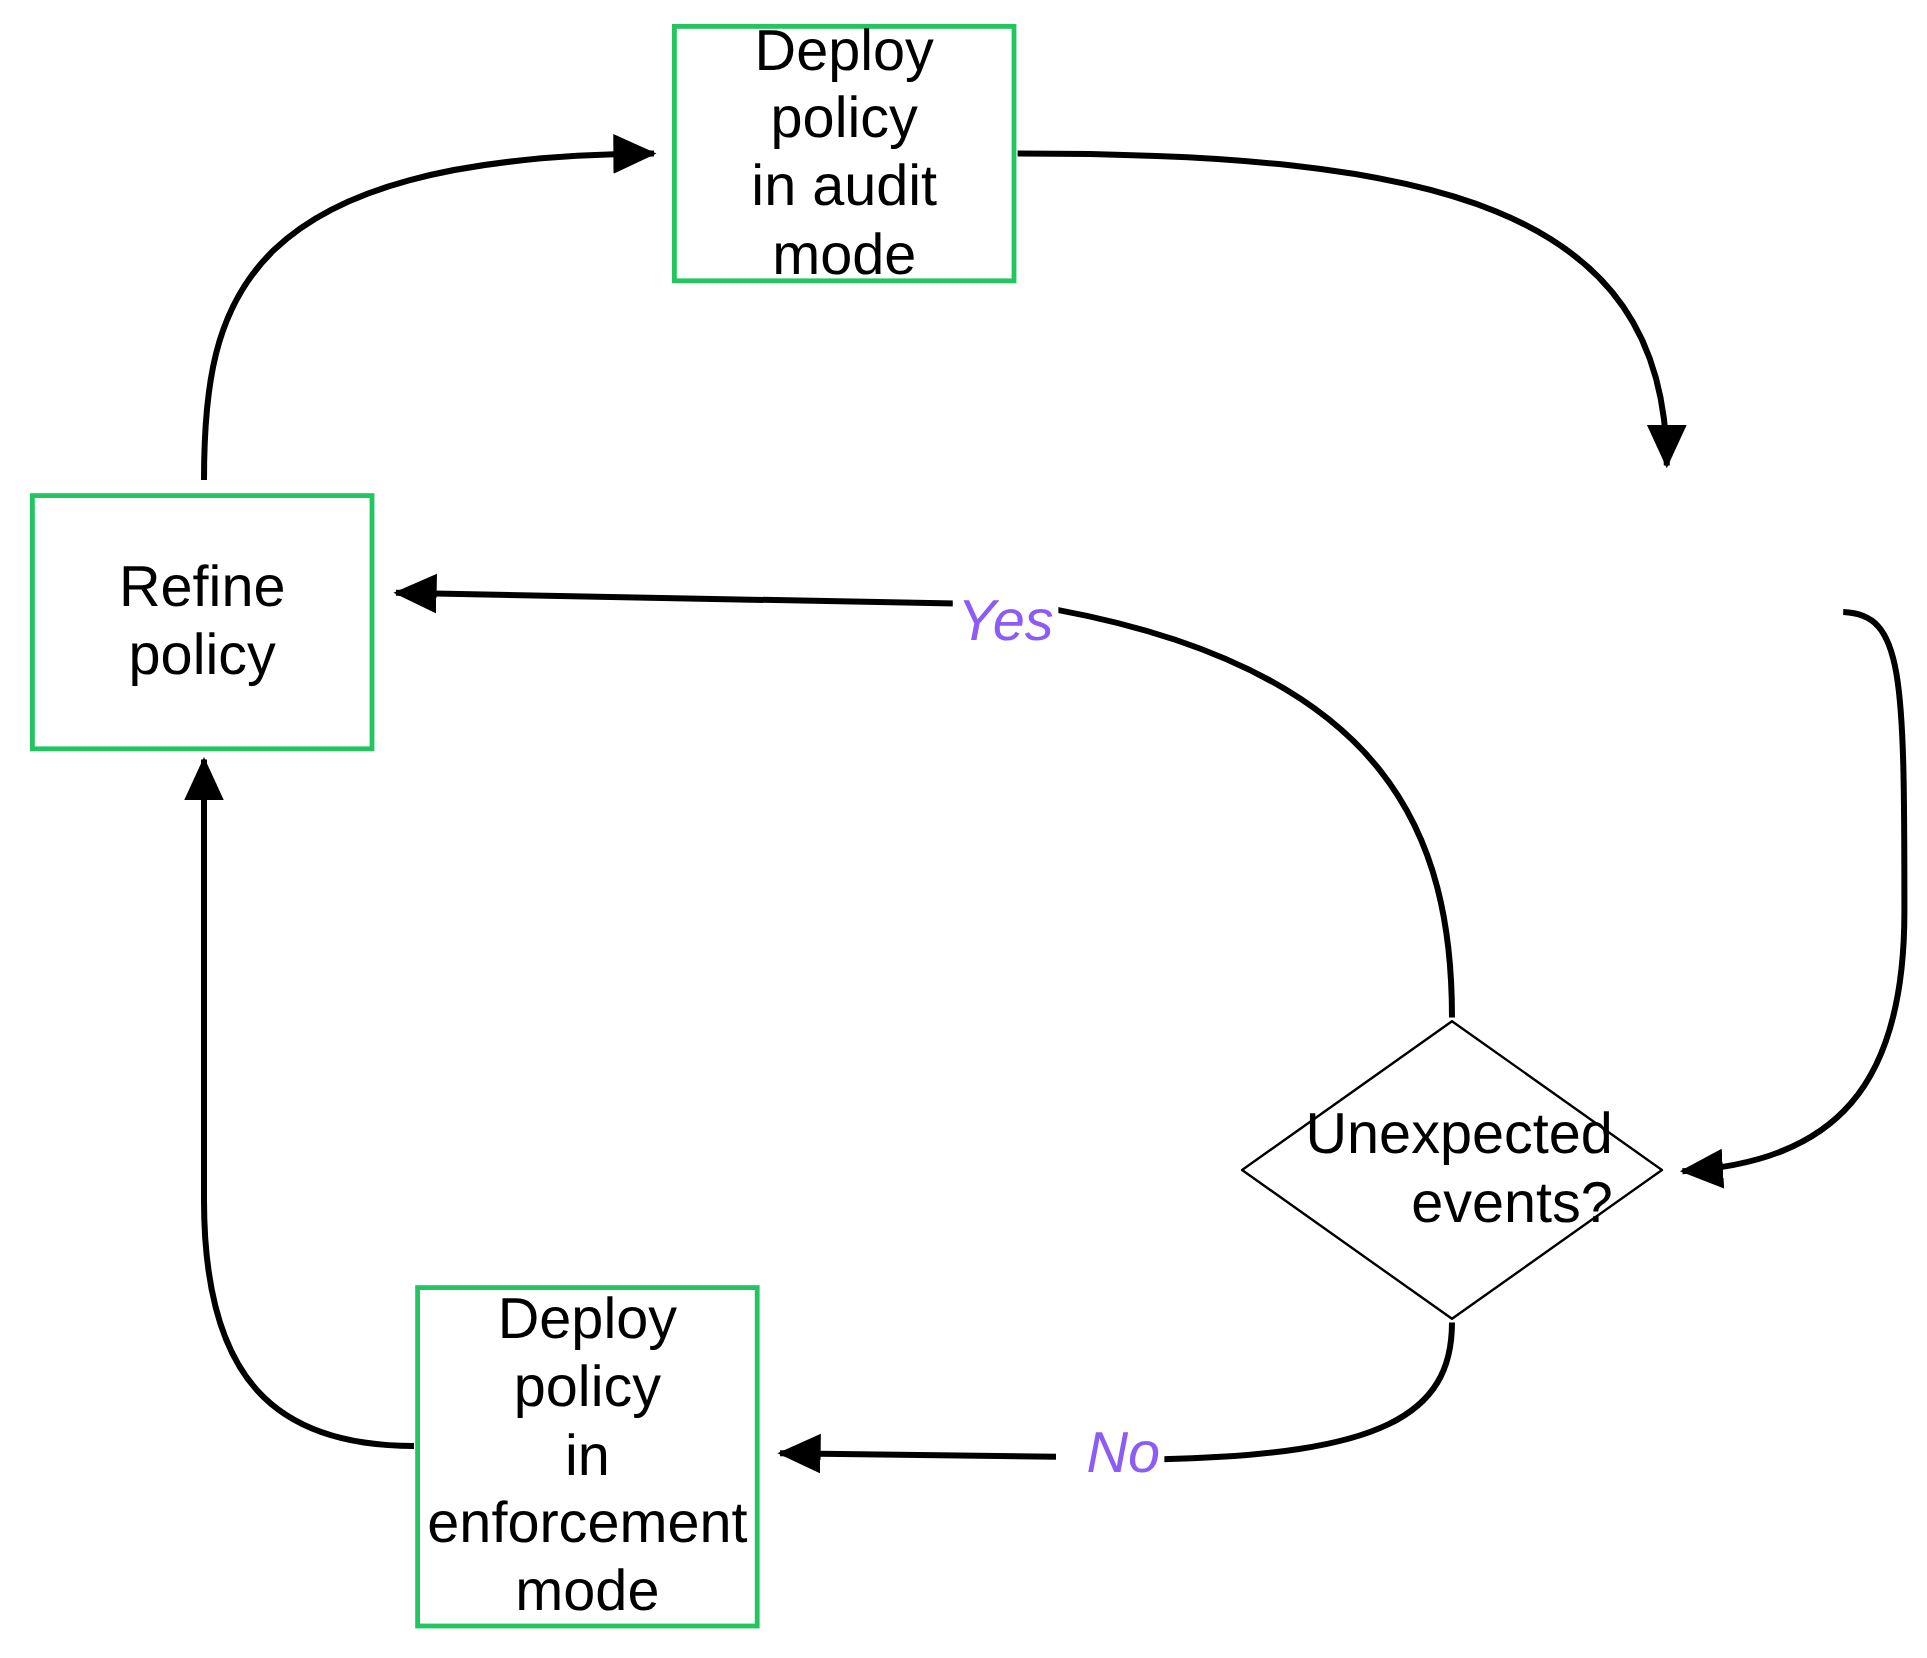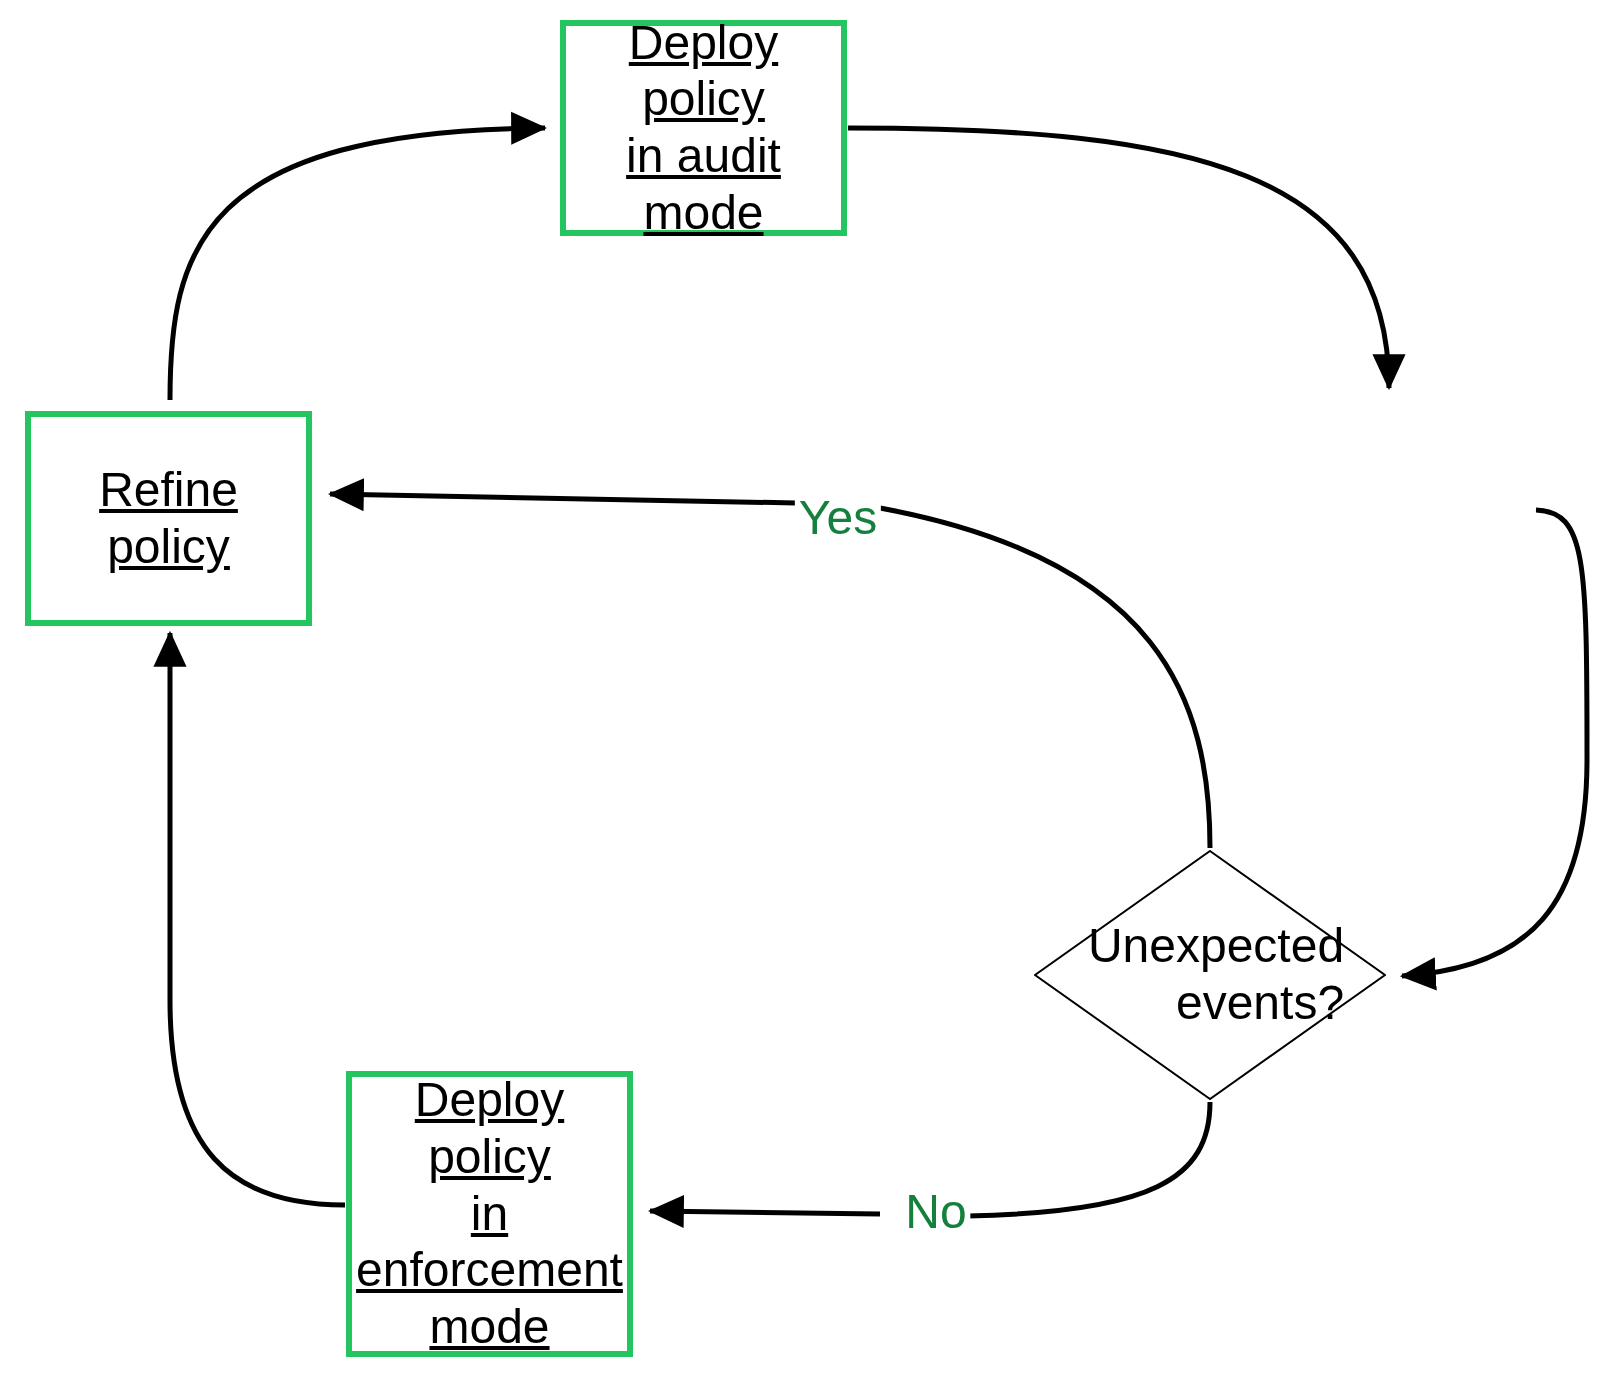--- a/index.html
+++ b/index.html
@@ -31,22 +31,21 @@
     align-items: center;
     justify-content: center;
     text-align: center;
     background: #ffffff;
     color: #000000;
     font-size: 48px;
     line-height: 1.18;
     font-family: "Liberation Sans", sans-serif;
   }
   .node.process {
-    border: 6px solid #22c55e;
-    text-decoration: underline;
+    border: 4px solid #22c55e;
   }
   .node-label {
     display: block;
     white-space: pre-line;
     padding: 0 6px;
   }
   .decision {
     position: absolute;
     background: transparent;
     border: none;
@@ -62,28 +61,29 @@
     justify-content: center;
     font-size: 48px;
     line-height: 1.18;
     color: #000000;
     white-space: pre-line;
     text-align: right;
   }
   .edge-label {
     position: absolute;
     background: #ffffff;
-    color: #15803d;
+    color: #8b5cf6;
     font-size: 48px;
     line-height: 1;
     font-family: "Liberation Sans", sans-serif;
     padding: 0 4px;
     white-space: nowrap;
     transform: translate(-50%, -50%);
     text-align: left;
+    font-style: italic;
   }
 </style>
 </head>
 <body>
 
 <div id="canvas">
 
   <svg id="edges" viewBox="0 0 1606 1382" width="1606" height="1382" xmlns="http://www.w3.org/2000/svg">
     <defs>
       <marker id="arrow" viewBox="0 0 10 10" refX="9.4" refY="5" markerWidth="7.2" markerHeight="7.2" orient="auto-start-reverse" markerUnits="strokeWidth">

